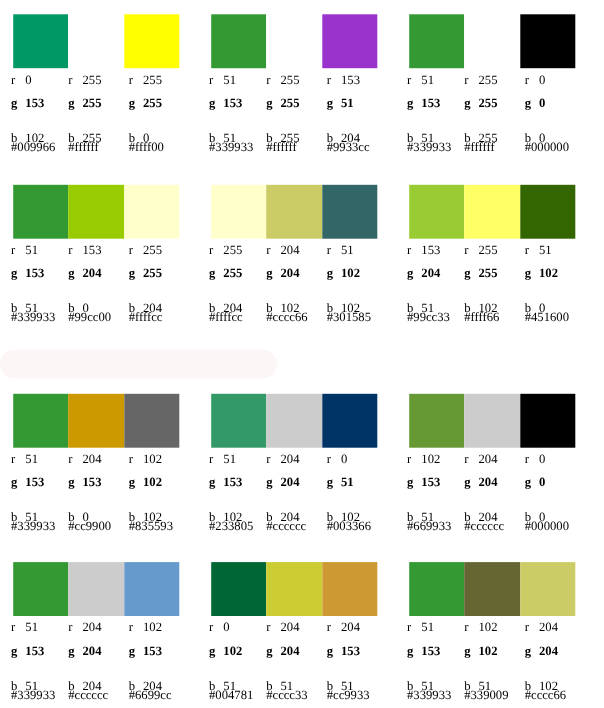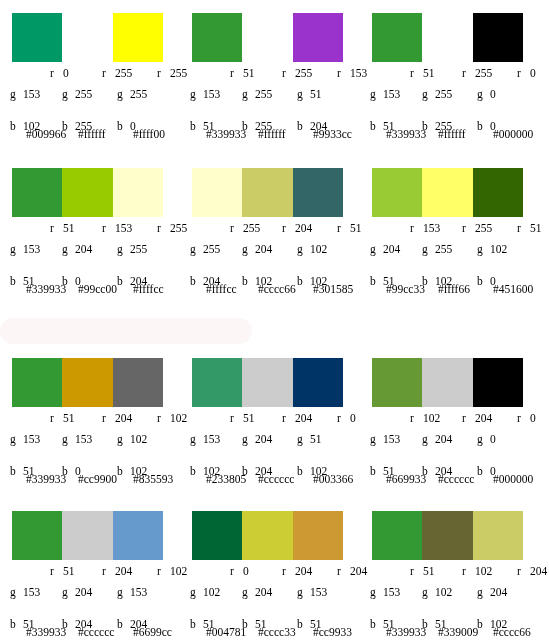--- a/index.html
+++ b/index.html
@@ -75,30 +75,30 @@
 
   .value-line {
     position: absolute;
     left: 0;
     white-space: nowrap;
     font-size: 11.5px;
     line-height: 12px;
     color: #000000;
     letter-spacing: 0px;
   }
-  .value-line.ln-r { top: 3px; margin-left: 40px; }
-  .value-line.ln-g { top: 24px; }
+  .value-line.ln-r { top: 3px; }
+  .value-line.ln-g { top: 24px; font-weight: bold; }
   .value-line.ln-b { top: 56px; }
 
   .chan-key { display: inline-block; min-width: 9px; }
   .chan-val { margin-left: 4px; }
 
   .hex-line {
     position: absolute;
-    left: 16px;
+    left: 0;
     top: 64px;
     font-size: 11.5px;
     line-height: 12px;
     color: #000000;
     white-space: nowrap;
   }
 
   #faded-banner {
     position: absolute;
     left: 0px;

